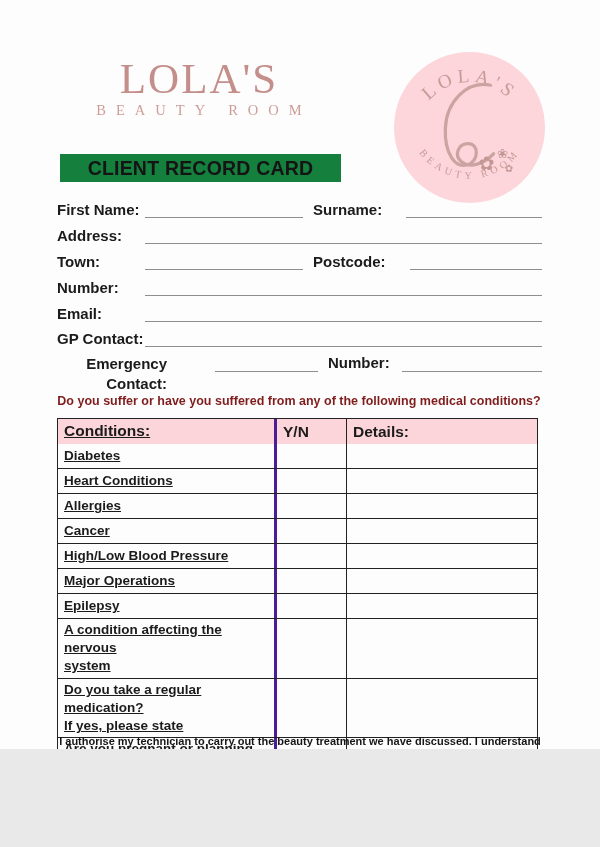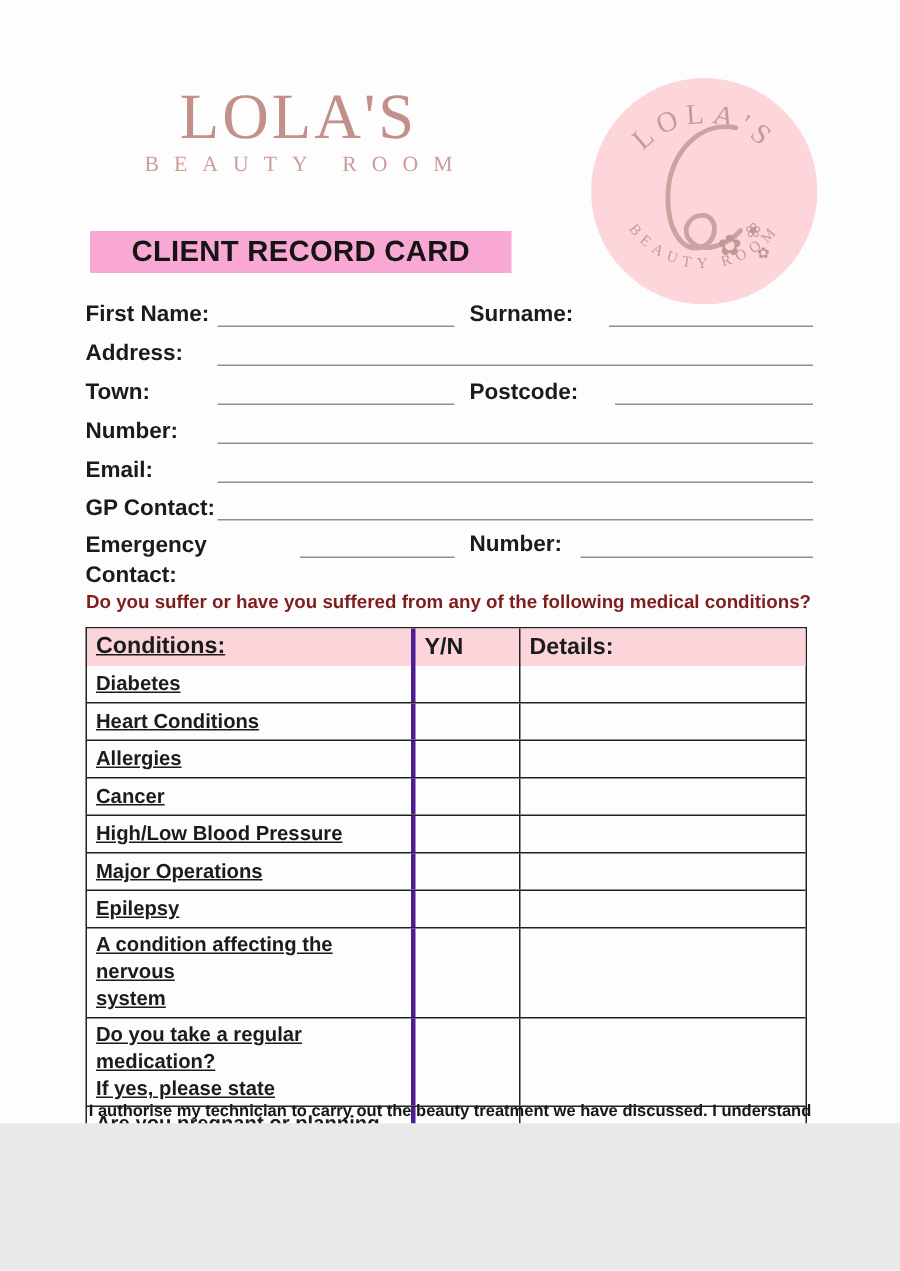--- a/index.html
+++ b/index.html
@@ -22,32 +22,32 @@
   .wordmark .line2{
     font-family:"Liberation Serif","DejaVu Serif",serif;
     font-size:14.5px;letter-spacing:10px;margin-top:1px;text-indent:10px;
     color:#cd9d99;
   }
   
   .circle-logo{position:absolute;left:394px;top:52px;width:151px;height:151px;}
   
   .banner{
     position:absolute;left:60px;top:154px;width:281px;height:28px;
-    background:#f9a8d4;display:flex;align-items:center;justify-content:center;
+    background:#15803d;display:flex;align-items:center;justify-content:center;
   }
   .banner span{font-size:19.5px;font-weight:700;letter-spacing:.2px;color:#141414;}
   
   .frow{position:absolute;left:57px;right:58px;height:18px;display:flex;align-items:flex-end;}
   .flabel{flex:none;width:88px;font-size:15px;font-weight:700;white-space:nowrap;line-height:17px;}
   .flabel2{flex:none;font-size:15px;font-weight:700;white-space:nowrap;line-height:17px;margin-left:10px;margin-right:24px;}
   .fline{border-bottom:1px solid #8f8f8f;height:15px;}
   .w158{flex:none;width:158px;}
   .grow{flex:1;}
   
-  .eblock{position:absolute;left:57px;right:58px;top:354px;height:40px;}
+  .eblock{position:absolute;left:72px;right:58px;top:354px;height:40px;text-align:right;}
   .eblock .elabel{position:absolute;left:0;top:0;width:95px;font-size:15px;font-weight:700;line-height:20px;}
   .eblock .eline1{position:absolute;left:143px;top:2px;width:103px;height:15px;border-bottom:1px solid #8f8f8f;}
   .eblock .enum{position:absolute;left:256px;top:0;font-size:15px;font-weight:700;line-height:17px;}
   .eblock .eline2{position:absolute;left:330px;right:0;top:2px;height:15px;border-bottom:1px solid #8f8f8f;}
   
   .question{
     position:absolute;left:57px;top:394px;width:484px;
     text-align:center;font-size:12.5px;font-weight:700;color:#7f1d1d;
   }
   

